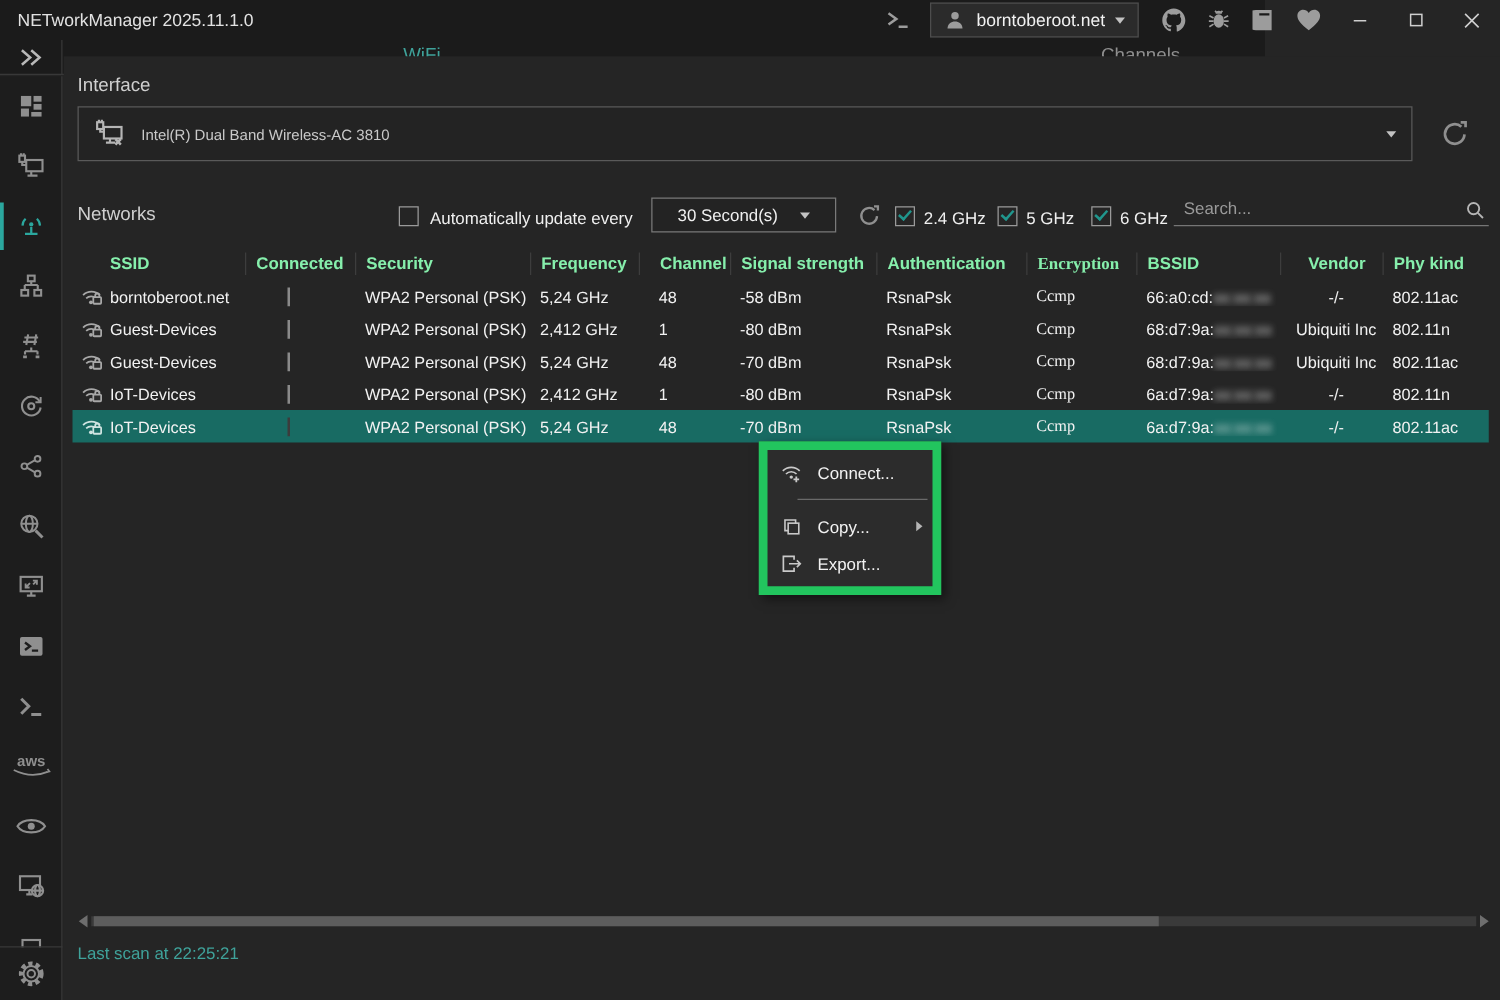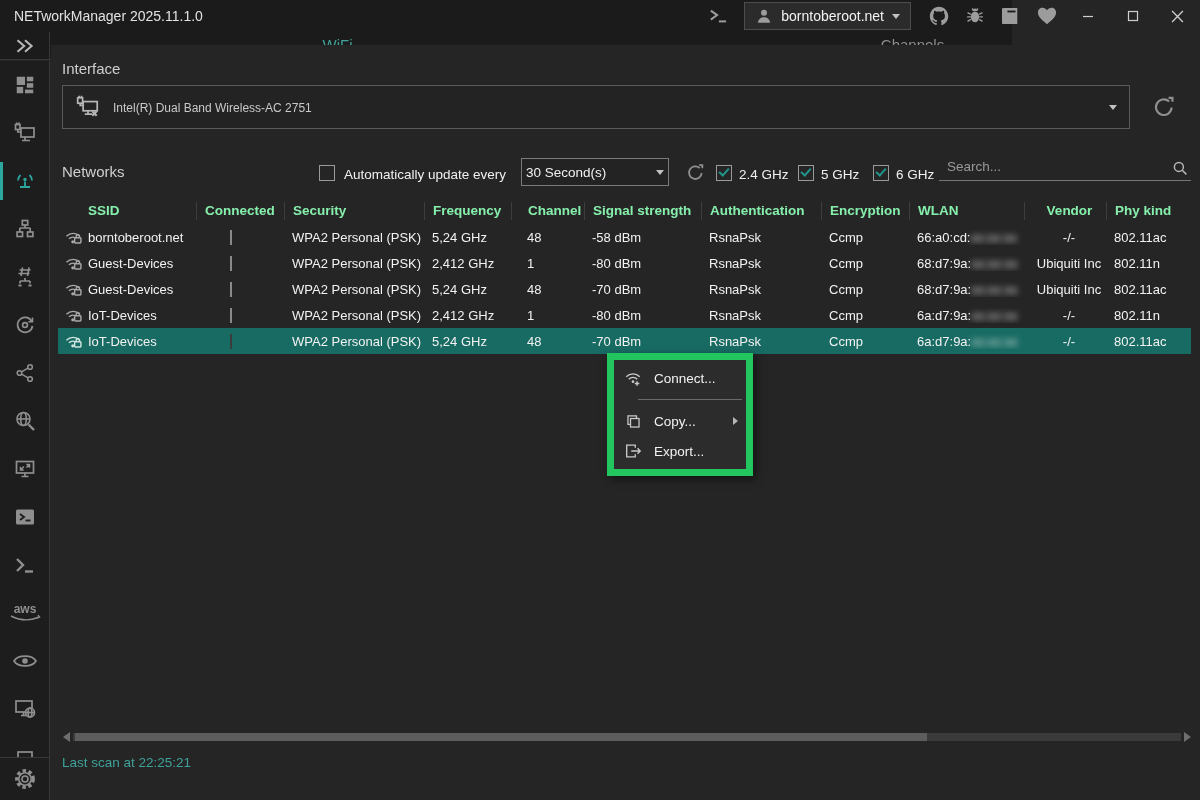--- a/index.html
+++ b/index.html
@@ -43,21 +43,21 @@
   .iface-combo { position:absolute; left:11px; top:40px; width:1068px; height:44px; background:#232323; border:1px solid #5a5a5a; display:flex; align-items:center; padding:0 12px; gap:12px; }
   .iface-texts { flex:1; }
   .iface-name { font-size:13px; font-weight:bold; color:#ffffff; }
   .iface-desc { font-size:12px; color:#c9c9c9; margin-top:2px; }
   .iface-refresh { position:absolute; left:1100px; top:49px; color:#8f8f8f; }
 
   .networks-title { top:118px; }
   .ctl { position:absolute; font-size:13.5px; color:#f0f0f0; }
   .cb { width:16px; height:16px; border:1px solid #9a9a9a; background:transparent; position:relative; display:inline-block; }
   .cb.checked::after { content:""; position:absolute; left:2px; top:2px; width:8px; height:4px; border-left:2.4px solid #20968d; border-bottom:2.4px solid #20968d; transform:rotate(-48deg); }
-  .interval-select { position:absolute; left:470px; top:113px; width:148px; height:28px; background:#232323; border:1px solid #7a7a7a; display:flex; align-items:center; justify-content:space-between; padding:0 4px; font-size:13.5px; }
+  .interval-select { position:absolute; left:470px; top:113px; width:148px; height:28px; background:#232323; border:1px solid #7a7a7a; display:flex; align-items:center; justify-content:space-between; padding:0 20px; font-size:13.5px; }
   .refresh-small { position:absolute; left:634px; top:117px; color:#8f8f8f; }
   .search-box { position:absolute; left:888px; top:110px; width:252px; height:26px; border-bottom:1px solid #767676; display:flex; align-items:center; }
   .search-input { flex:1; background:transparent; border:none; outline:none; color:#e8e8e8; font-size:13.5px; font-family:"Liberation Sans",sans-serif; padding:0 4px 2px 8px; }
   .search-input::placeholder { color:#9a9a9a; }
   .search-icon-wrap { color:#b5b5b5; padding-right:2px; }
 
   
   .table { position:absolute; left:7px; top:153px; width:1133px; }
   .hrow, .trow { display:flex; align-items:center; }
   .hrow { height:26px; }
@@ -67,21 +67,21 @@
   .trow.selected { background:#186b63; }
   .cell { font-size:13px; color:#f2f2f2; padding-left:8px; white-space:nowrap; overflow:hidden; }
   .c-icon { width:28px; padding-left:6px; }
   .c-ssid { width:110px; padding-left:2px; }
   .c-conn { width:88px; padding-left:34px; }
   .c-sec  { width:140px; }
   .c-freq { width:87px; }
   .c-chan { width:73px;padding-left:16px; }
   .c-sig  { width:117px; }
   .c-auth { width:120px; }
-  .c-enc  { width:88px; }
+  .c-enc  { width:88px;font-family:Liberation Serif, serif; }
   .c-bssid{ width:115px; }
   .c-vend { width:82px;text-align:center; }
   .c-phy  { width:85px; }
   .row-cb { width:15px; height:15px; border:1px solid #8a8a8a; }
   .trow.selected .row-cb { border-color:#3c3c3c; }
   .redacted { filter: blur(3px); opacity:.85; }
 
   
   .ctx-menu { position:absolute; left:556px; top:308px; width:146px; background:#2c2c2c; border:7px solid #22c55e; box-shadow:3px 3px 8px rgba(0,0,0,.5); padding:3px 0; z-index:10; }
   .ctx-item { height:30px; display:flex; align-items:center; gap:12px; padding:0 10px; font-size:13.5px; color:#f2f2f2; position:relative; }
@@ -308,21 +308,21 @@
     <span>
       <svg width="26" height="26" viewBox="0 0 24 24" fill="none" stroke="#b5b5b5" stroke-width="1.6">
           <rect x="7.5" y="7" width="13" height="8.5"></rect>
           <path d="M12 15.5 v3 M9 18.5 h7"></path>
           <rect x="2.5" y="3.5" width="4.5" height="5"></rect>
           <path d="M3.8 3.5 v-1.8 M6 3.5 v-1.8 M4.8 8.5 v2 h3"></path>
           <path d="M16 16 l4 4 M20 16 l-4 4" stroke-width="1.9"></path>
         </svg>
     </span>
     <span class="iface-texts">
-      <div class="iface-desc">Intel(R) Dual Band Wireless-AC 2751</div>
+      <div class="iface-desc">Intel(R) Dual Band Wireless-AC 3810</div>
     </span>
     <span class="caret"></span>
   </div>
 
   <div class="iface-refresh">
     <svg width="26" height="26" viewBox="0 0 24 24" fill="none" stroke="currentColor" stroke-width="2">
         <path d="M19 12.5 a7.2 7.2 0 1 1 -2.3 -5.6"></path>
         <path d="M16.2 3.6 h3.6 v3.6" fill="none"></path>
       </svg>
   </div>
@@ -365,21 +365,21 @@
     <div class="hrow">
       <div class="c-icon"></div>
       <div class="hcell c-ssid first">SSID</div>
       <div class="hcell c-conn" style="padding-left:8px">Connected</div>
       <div class="hcell c-sec">Security</div>
       <div class="hcell c-freq">Frequency</div>
       <div class="hcell c-chan">Channel</div>
       <div class="hcell c-sig">Signal strength</div>
       <div class="hcell c-auth">Authentication</div>
       <div class="hcell c-enc">Encryption</div>
-      <div class="hcell c-bssid">WLAN</div>
+      <div class="hcell c-bssid">BSSID</div>
       <div class="hcell c-vend">Vendor</div>
       <div class="hcell c-phy">Phy kind</div>
     </div>
 
     <div class="trow">
       <div class="cell c-icon">
           <svg width="19" height="19" viewBox="0 0 20 20" fill="none" stroke="#a8a8a8" stroke-width="1.5">
             <path d="M2.6 8.6 A10 10 0 0 1 16.8 8.6"></path>
             <path d="M5.2 11.3 A6.2 6.2 0 0 1 13.6 11.3"></path>
             <circle cx="9.2" cy="14.6" r="1.6" fill="#a8a8a8" stroke="none"></circle>

